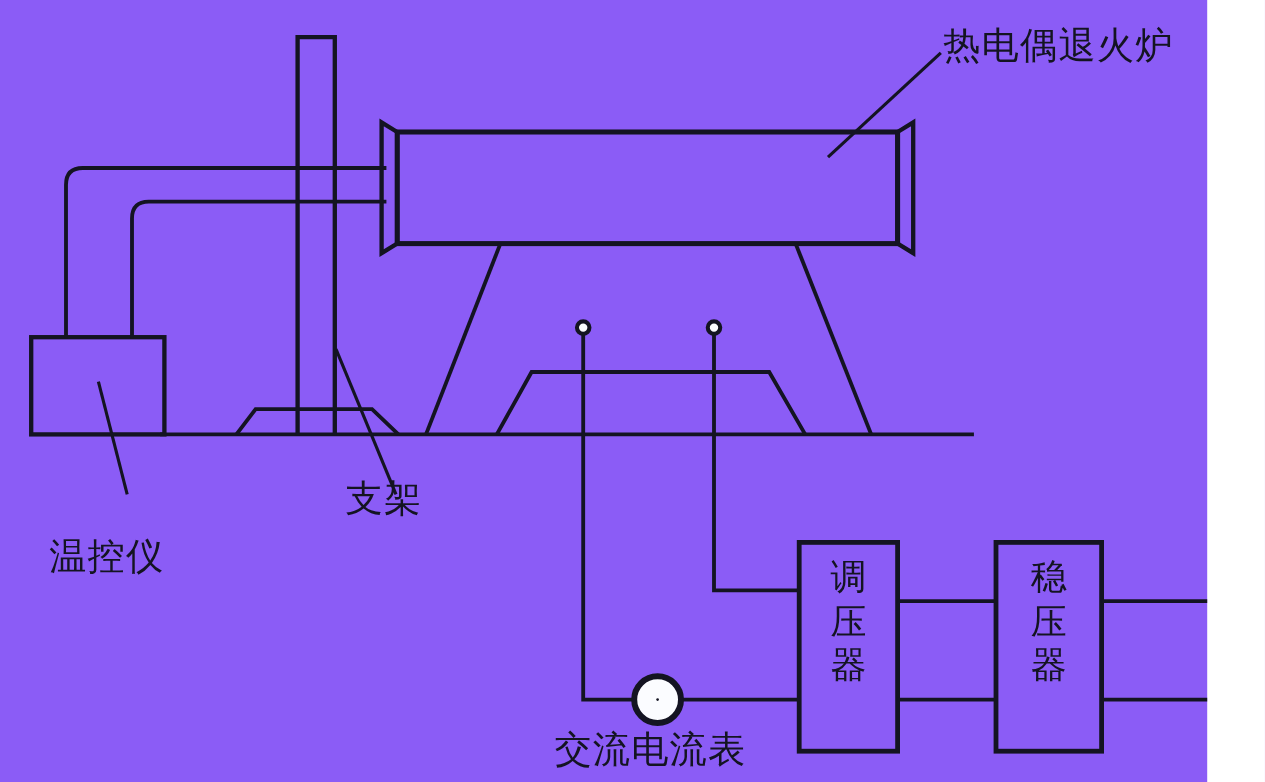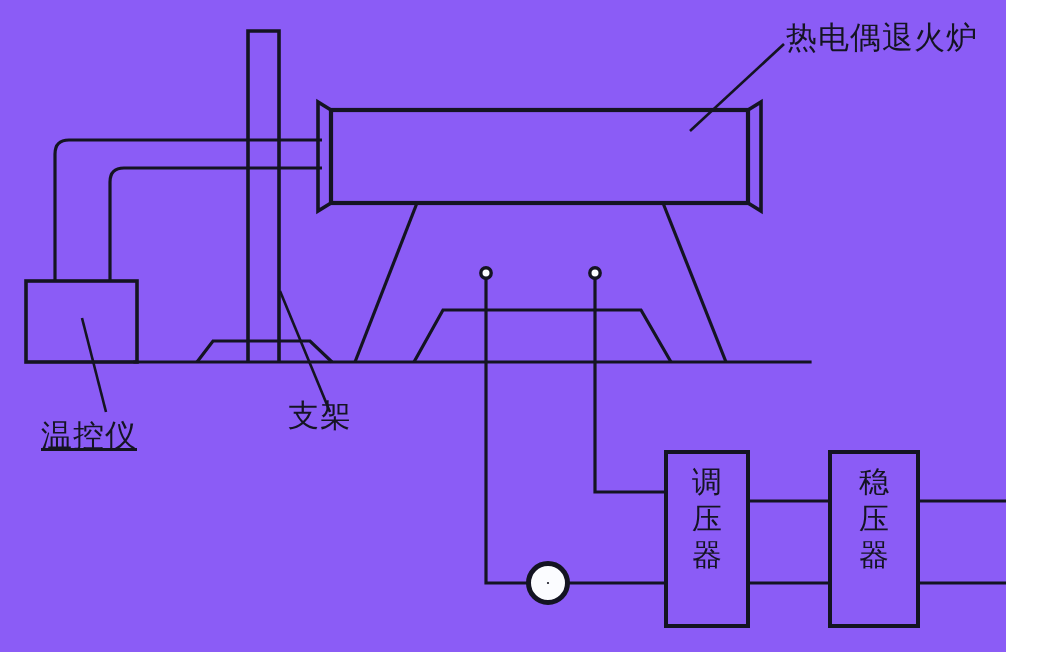--- a/index.html
+++ b/index.html
@@ -33,21 +33,21 @@
     font-size: 31px;
     letter-spacing: 1px;
   }
   .label-v {
     font-size: 30px;
     text-align: center;
     line-height: 1.22;
     letter-spacing: 0;
   }
   #lbl-furnace { left: 786px; top: 22px; }
-  #lbl-controller { left: 41px; top: 420px; text-decoration: underline; }
+  #lbl-controller { left: 41px; top: 448px; }
   #lbl-bracket { left: 288px; top: 400px; }
   #lbl-ammeter { left: 462px; top: 609px; }
   #lbl-regulator { left: 666px; top: 464px; width: 82px; }
   #lbl-stabilizer { left: 830px; top: 464px; width: 88px; }
 </style>
 </head>
 <body>
 
 <div id="stage">
 
@@ -106,20 +106,21 @@
     <line x1="280" y1="291" x2="330" y2="412" stroke="#141422" stroke-width="2.6"></line>
 
   </svg>
 
   <div class="label label-h" id="lbl-furnace">热电偶退火炉</div>
 
   <div class="label label-h" id="lbl-controller">温控仪</div>
 
   <div class="label label-h" id="lbl-bracket">支架</div>
 
+  <div class="label label-h" id="lbl-ammeter">交流电流表</div>
 
   <div class="label label-v" id="lbl-regulator">
       <div>调</div>
       <div>压</div>
       <div>器</div>
     </div>
 
   <div class="label label-v" id="lbl-stabilizer">
       <div>稳</div>
       <div>压</div>

